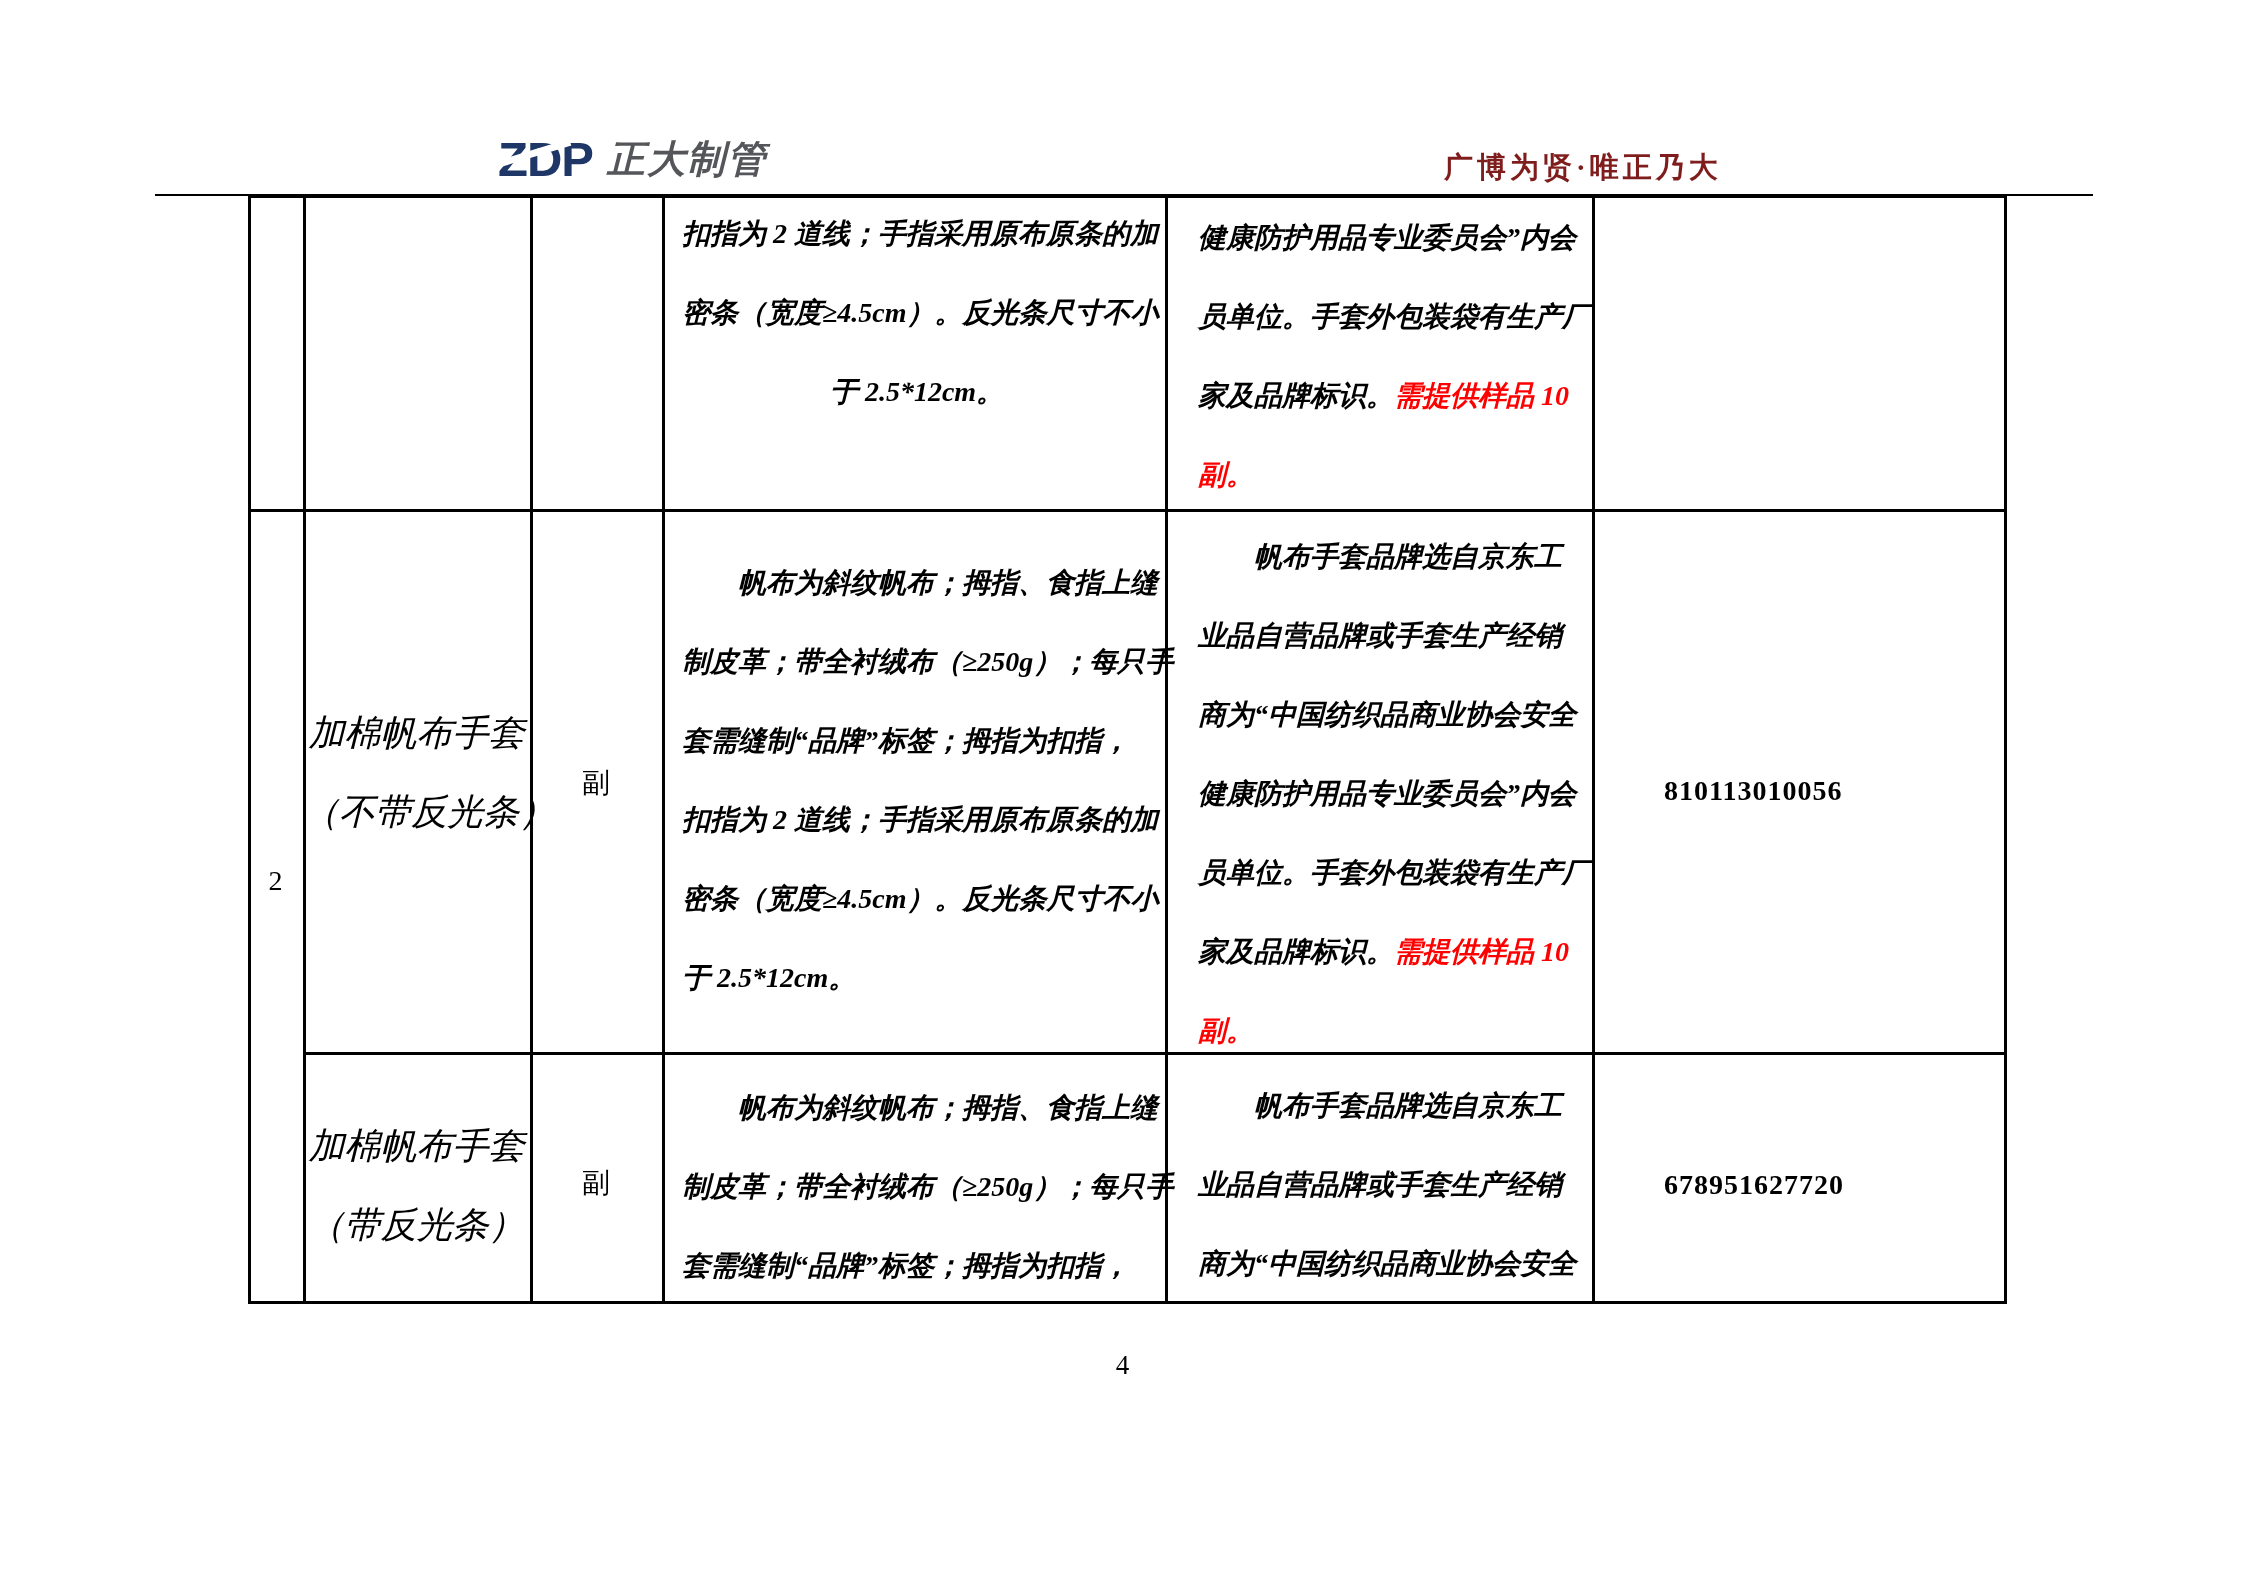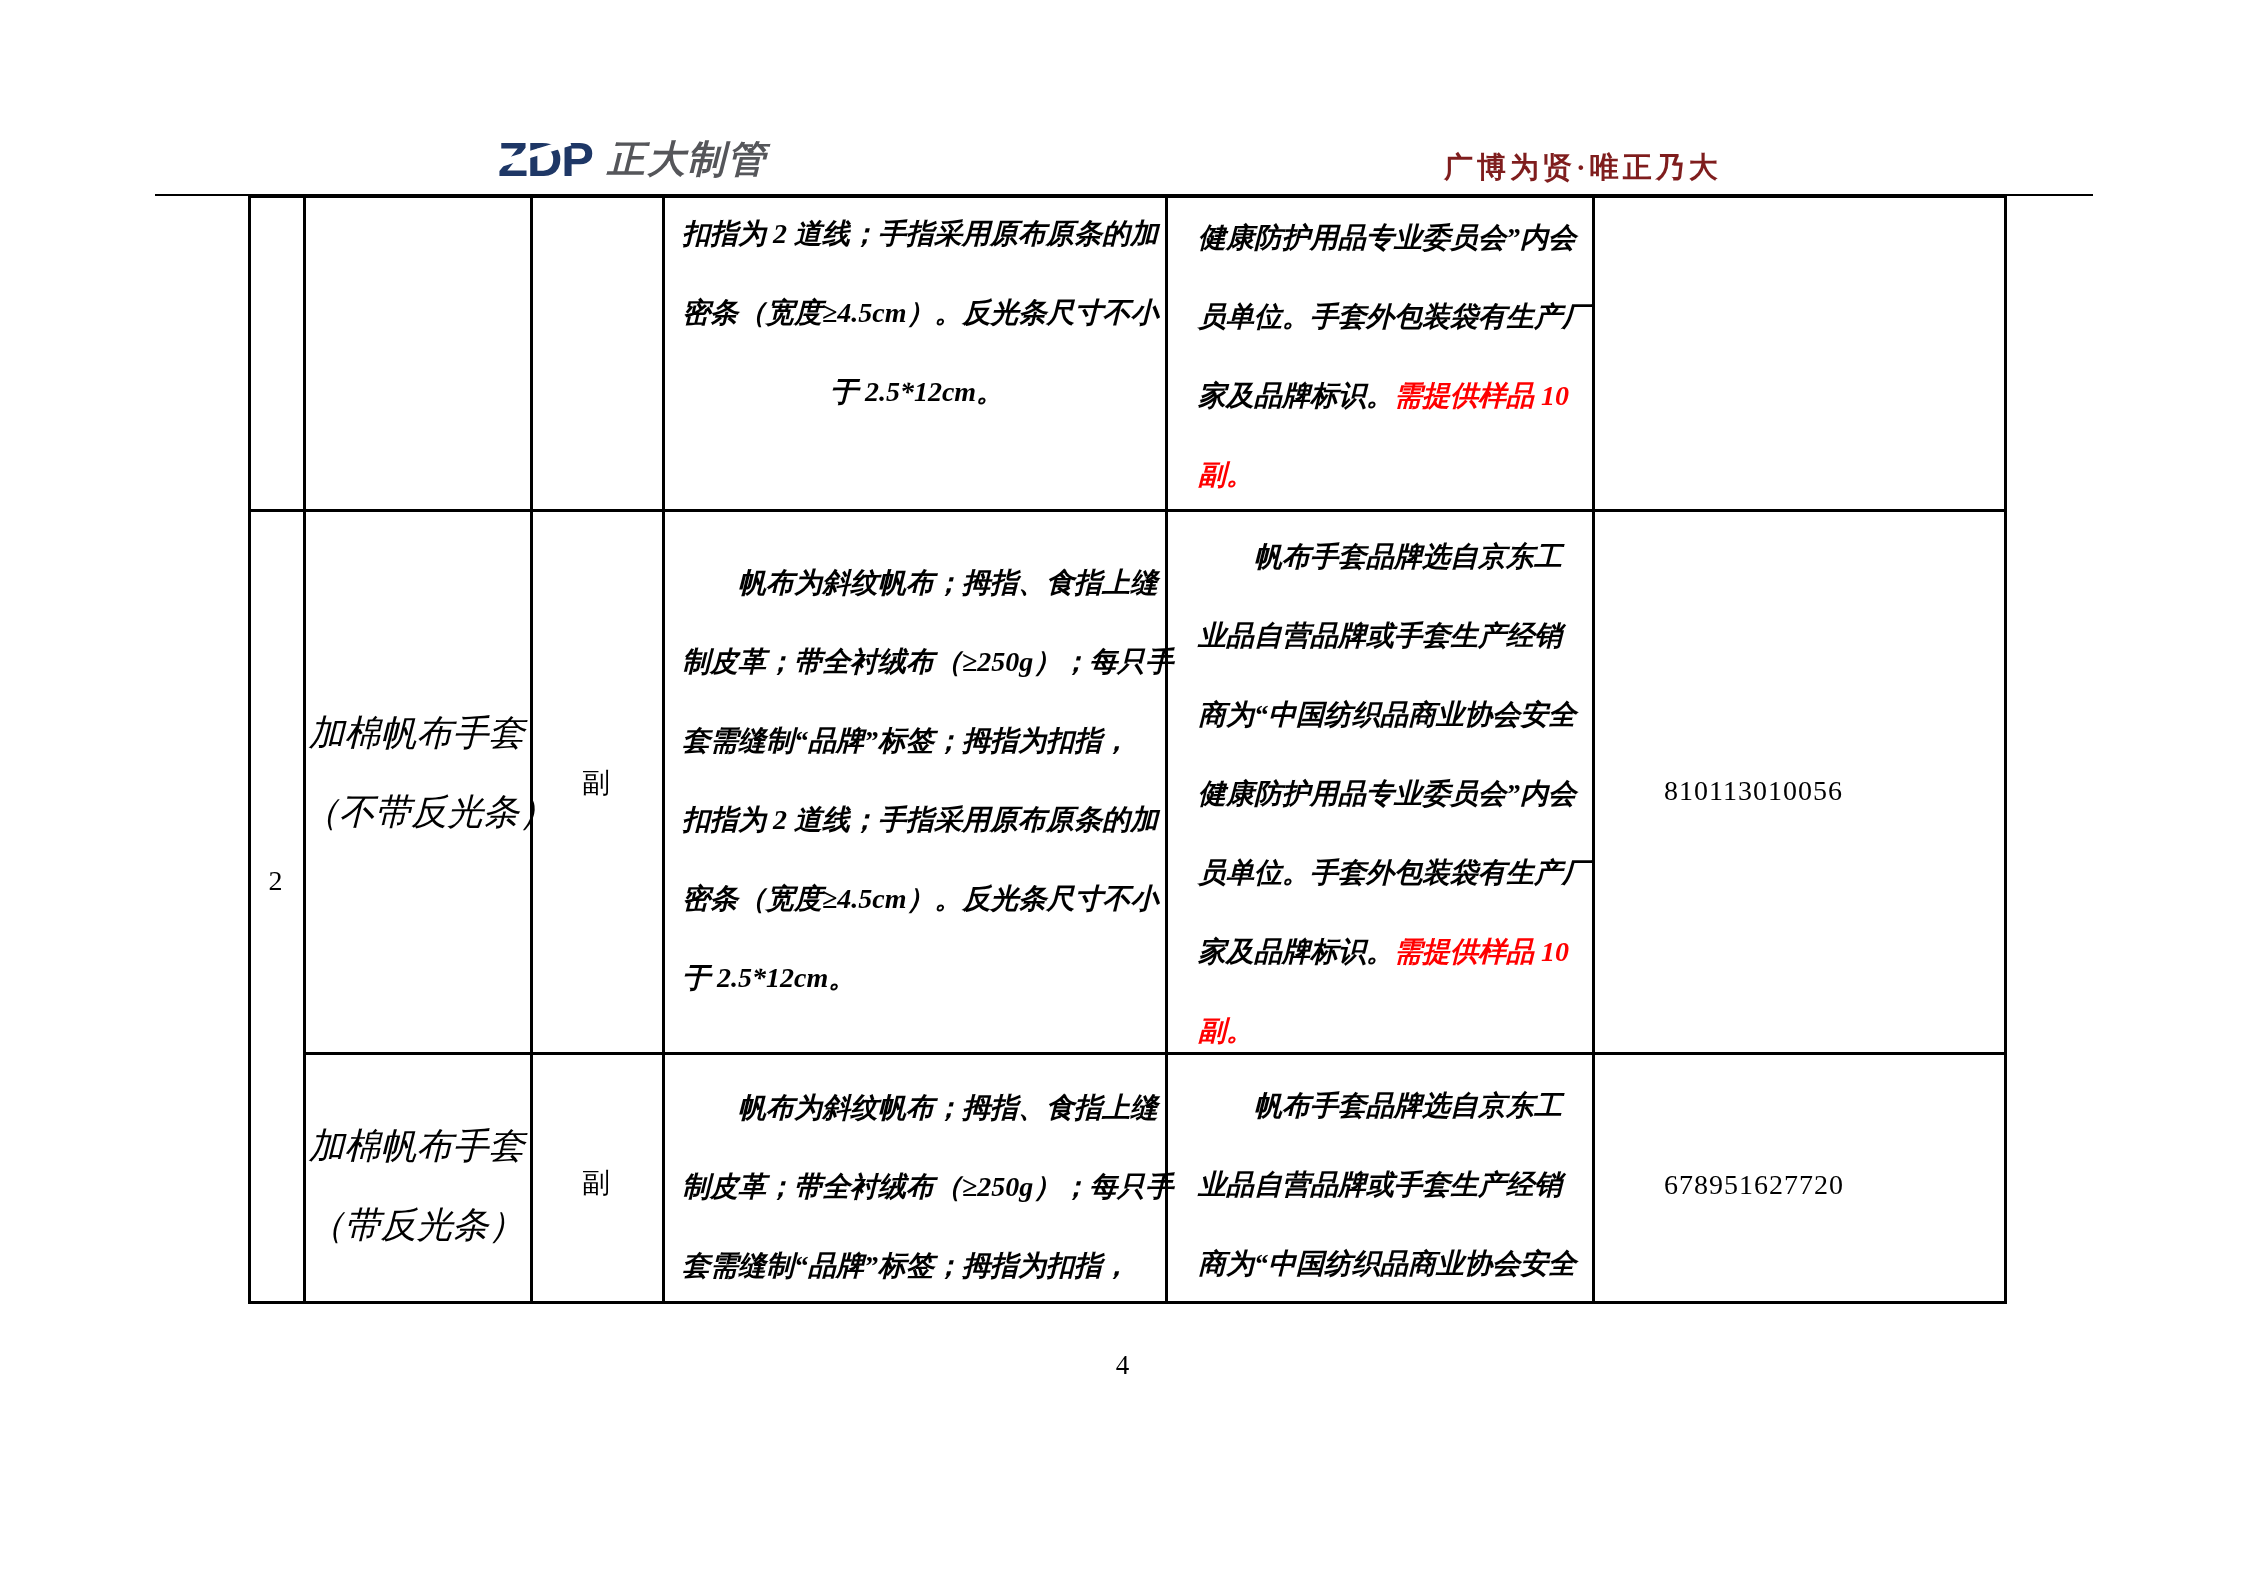--- a/index.html
+++ b/index.html
@@ -29,21 +29,21 @@
 
   
   .cellblock{position:absolute;font-size:28px;font-weight:bold;}
   .tline{height:79px;line-height:79px;white-space:nowrap;font-style:italic;}
   .tline.center{text-align:center;}
   .red{color:var(--red,#ff0000);}
   .plain{font-weight:normal;}
   .namecell{position:absolute;width:227px;left:303px;text-align:center;font-size:36px;}
   .namecell .tline{white-space:nowrap;}
   .unitcell{position:absolute;left:530px;width:132px;text-align:center;font-size:28px;height:79px;line-height:79px;}
-  .codecell{position:absolute;left:1664px;height:79px;line-height:79px;font-size:28px;font-weight:normal;letter-spacing:1px;}
+  .codecell{position:absolute;left:1664px;height:79px;line-height:79px;font-size:28px;font-weight:bold;letter-spacing:1px;}
   #r2-index{position:absolute;left:248px;top:841px;width:55px;height:79px;line-height:79px;text-align:center;font-size:28px;}
 
   #page-number{position:absolute;left:0;top:1350px;width:2245px;text-align:center;font-size:27px;}
 </style>
 </head>
 <body>
 
 <div id="page">
 
   <div id="logo">

